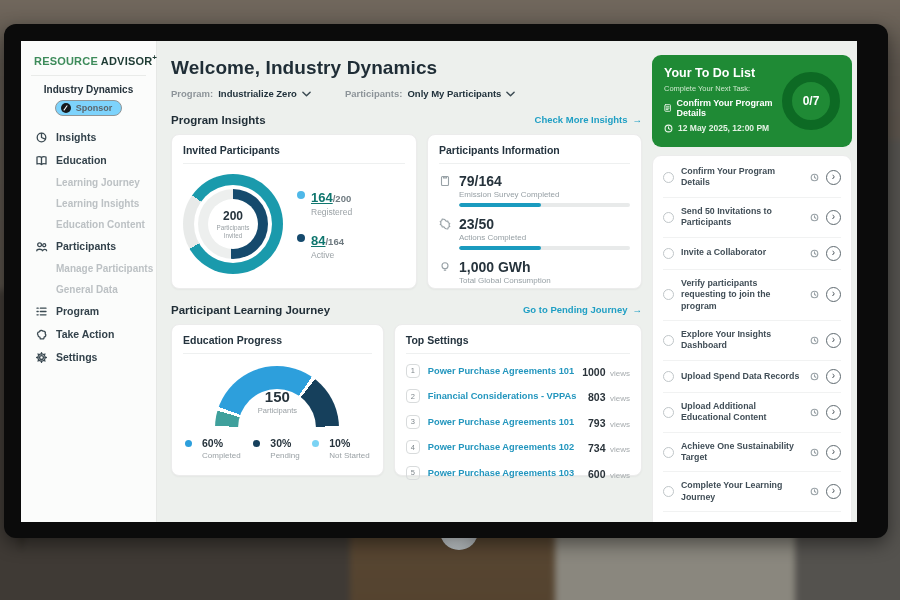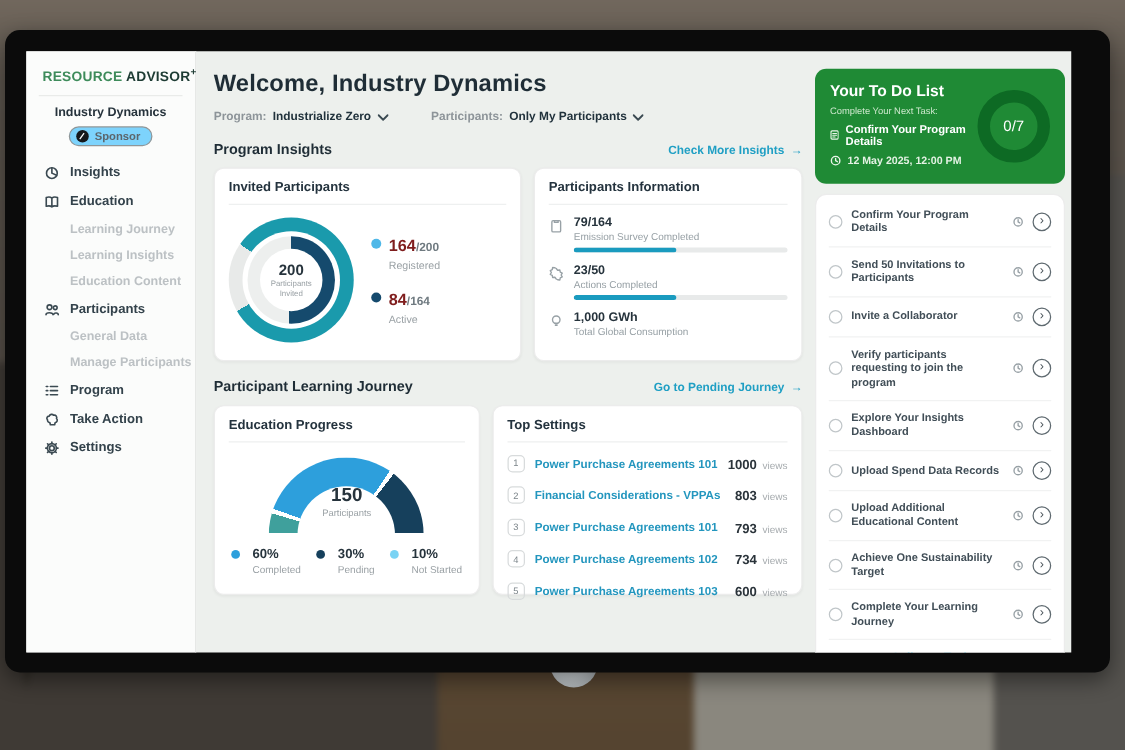--- a/index.html
+++ b/index.html
@@ -44,49 +44,49 @@
   .nav-item svg { flex:0 0 13px; }
   .nav-sub { padding:5px 0 5px 35px; font-size:10px; font-weight:600; color:#bcc1c4; cursor:pointer; }
 
   
   .main { flex:1; padding:16px 10px 0 14px; min-width:0; }
   .h1 { font-size:19px; font-weight:800; color:#1f2d36; letter-spacing:.1px; }
   .filters { display:flex; gap:34px; margin-top:9px; align-items:center; }
   .filter { display:flex; align-items:center; gap:5px; cursor:pointer; }
   .filter .lab { font-size:9.5px; color:#8d9499; font-weight:600; }
   .filter .val { font-size:9.5px; color:#21323c; font-weight:800; }
-  .section-row { display:flex; justify-content:space-between; align-items:flex-end; margin-top:15px;gap:40px; }
+  .section-row { display:flex; justify-content:space-between; align-items:flex-start; margin-top:15px;gap:40px; }
   .section-title { font-size:11.5px; font-weight:800; color:#1f2d36; }
   .tlink { font-size:9.5px; font-weight:800; color:#1f9fc4; cursor:pointer; display:flex; gap:5px; align-items:center; }
   .cards { display:flex; gap:10px; margin-top:8px; }
   .card { background:#fff; border:1px solid #ececec; border-radius:8px; padding:9px 11px;
     box-shadow:0 1px 2px rgba(0,0,0,.04); }
   .card-title { font-size:10.5px; font-weight:800; color:#24333e; padding-bottom:7px; border-bottom:1px solid #eef0f0; }
 
   .card-a { width:246px; height:155px; }
   .donut-wrap { display:flex; align-items:center; gap:14px; padding-top:10px; }
   .donut { position:relative; width:100px; height:100px; border-radius:50%; }
   .donut-hole { position:absolute; inset:11px; background:#fff; border-radius:50%; }
   .donut-inner { position:absolute; inset:4px; border-radius:50%; }
   .donut-center { position:absolute; inset:10px; background:#fff; border-radius:50%; display:flex;
     flex-direction:column; align-items:center; justify-content:center; text-align:center; }
   .donut-center .v { font-size:12px; font-weight:800; color:#26333c; }
   .donut-center .l { font-size:6.3px; color:#9aa1a5; line-height:1.25; margin-top:1px; }
   .legend-col { display:flex; flex-direction:column; gap:14px; }
   .leg { display:flex; gap:6px; align-items:flex-start; }
   .leg .dot { width:8px; height:8px; border-radius:50%; margin-top:3px; }
-  .leg .v { font-size:13px; font-weight:800; color:#7f1d1d; line-height:1.05; }
+  .leg .v { font-size:13px; font-weight:800; color:#0f766e; line-height:1.05;text-decoration:underline; }
   .leg .vs { font-size:9.5px; font-weight:700; color:#6f7a80; }
   .leg .l { font-size:8.5px; color:#9aa1a5; margin-top:1px; }
 
   .card-b { flex:1; height:155px; }
   .metric { display:flex; gap:8px; margin-top:9px; align-items:flex-start; }
   .metric svg { flex:0 0 12px; margin-top:2px; }
   .metric .mt { flex:1; min-width:0; }
-  .metric .v { font-size:10px; font-weight:800; color:#26333c; }
+  .metric .v { font-size:14px; font-weight:800; color:#26333c; }
   .metric .l { font-size:8px; color:#97a0a5; margin-top:1px; }
   .bar { height:4px; border-radius:2px; background:#e8eaea; margin-top:4px; overflow:hidden; }
   .bar-fill { height:100%; border-radius:2px; }
 
   .card-c { width:218px; height:152px; }
   .gauge-area { display:flex; justify-content:center; padding-top:12px; }
   .gauge { position:relative; width:124px; height:62px; overflow:hidden; }
   .gauge-circle { position:absolute; left:0; top:0; width:124px; height:124px; border-radius:50%; }
   .gauge-hole { position:absolute; left:23px; top:23px; width:78px; height:78px; border-radius:50%; background:#fff; }
   .gauge-text { position:absolute; left:0; right:0; top:22px; text-align:center; }
@@ -112,21 +112,21 @@
   .rightpanel { width:205px; min-width:205px; padding:14px 5px 0 0; }
   .todo-card { background:#1f8a35; border-radius:9px; padding:11px 12px; color:#fff; display:flex;
     justify-content:space-between; height:92px; }
   .todo-left { display:flex; flex-direction:column; }
   .todo-title { font-size:12.5px; font-weight:800; }
   .todo-sub { font-size:7.5px; color:#cde8cd; margin-top:4px; }
   .todo-task { display:flex; align-items:center; gap:5px; margin-top:5px; font-size:9px; font-weight:800; }
   .todo-date { display:flex; align-items:center; gap:5px; margin-top:5px; font-size:8.5px; font-weight:600; color:#e4f2e4; }
   .todo-ring { align-self:center; width:58px; height:58px; min-width:58px; border-radius:50%;
     border:10px solid #0d6a24; display:flex; align-items:center; justify-content:center; }
-  .todo-ring .v { font-size:12px; font-weight:400; color:#fff; }
+  .todo-ring .v { font-size:12px; font-weight:700; color:#fff; }
 
   .tasks-card { background:#fff; border:1px solid #ececec; border-radius:9px; margin-top:8px; padding:2px 10px 6px 10px; }
   .task { display:flex; align-items:center; gap:7px; padding:8px 0; border-bottom:1px solid #f1f2f2; cursor:pointer; }
   .task:last-of-type { border-bottom:none; }
   .task .chk { width:11px; height:11px; min-width:11px; border:1.4px solid #c0c6c9; border-radius:50%; }
   .task .lab { flex:1; font-size:8.8px; font-weight:700; color:#414e57; line-height:1.3; }
   .task .clock { flex:0 0 9px; }
   .task .go { width:15px; height:15px; min-width:15px; border:1.2px solid #5f6a70; border-radius:50%;
     display:flex; align-items:center; justify-content:center; font-size:10px; color:#4a545a; line-height:1; padding-bottom:1px; }
   .collapse { text-align:center; font-size:9.5px; font-weight:800; color:#1f9fc4; padding:8px 0 4px 0; cursor:pointer; }
@@ -181,22 +181,22 @@
         <div class="nav-sub">Learning Insights</div>
         <div class="nav-sub">Education Content</div>
         <div class="nav-item">
           <svg class="icn" width="13" height="13" viewBox="0 0 13 13">
               <circle cx="4.6" cy="4.8" r="1.9"></circle>
               <circle cx="9.2" cy="5.2" r="1.5"></circle>
               <path d="M1.8 10.8 C1.8 8.7 7.4 8.7 7.4 10.8 M8 10.4 C8.4 8.9 11.6 9.1 11.6 10.7"></path>
             </svg>
           <span>Participants</span>
         </div>
+        <div class="nav-sub">Manage Participants</div>
         <div class="nav-sub">General Data</div>
-        <div class="nav-sub">Manage Participants</div>
         <div class="nav-item">
           <svg class="icn" width="13" height="13" viewBox="0 0 13 13">
               <path d="M2 3.2 h1.2 M2 6.5 h1.2 M2 9.8 h1.2 M5.3 3.2 h5.7 M5.3 6.5 h5.7 M5.3 9.8 h5.7"></path>
             </svg>
           <span>Program</span>
         </div>
         <div class="nav-item">
           <svg class="icn" width="13" height="13" viewBox="0 0 13 13">
               <path d="M3 6.9 C1.9 5.8 2.7 3.7 4.4 3.9 C4.8 2.3 7 2 7.9 3.2 C9.6 2.7 10.9 4.3 10.2 5.8 C11.4 7 10.7 8.9 9.2 9 L8.7 10.8 H5.3 L4.9 9.1 C3.7 9.1 2.9 8 3 6.9 Z"></path>
             </svg>

